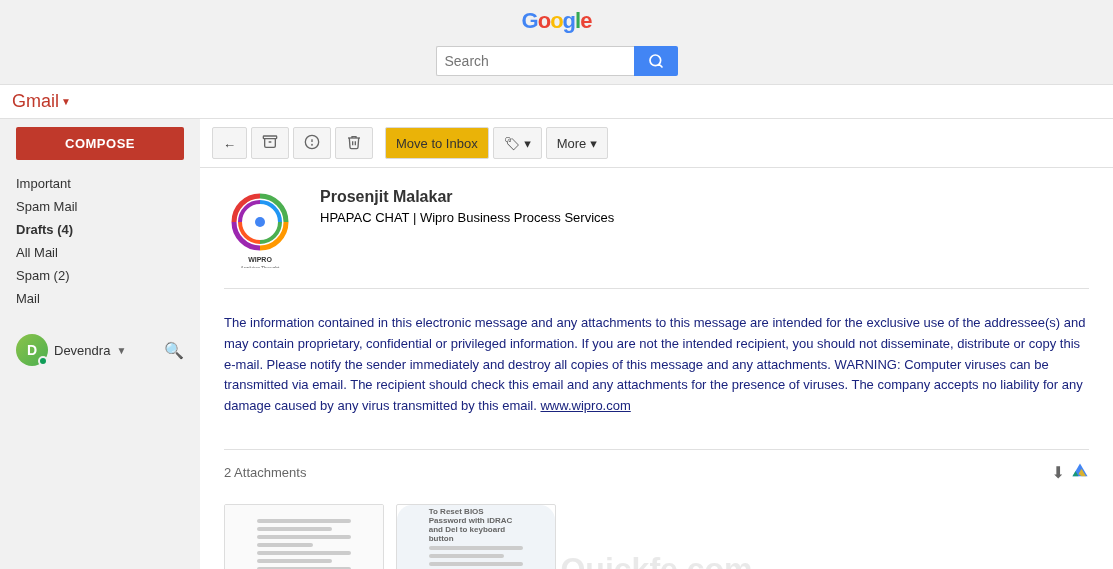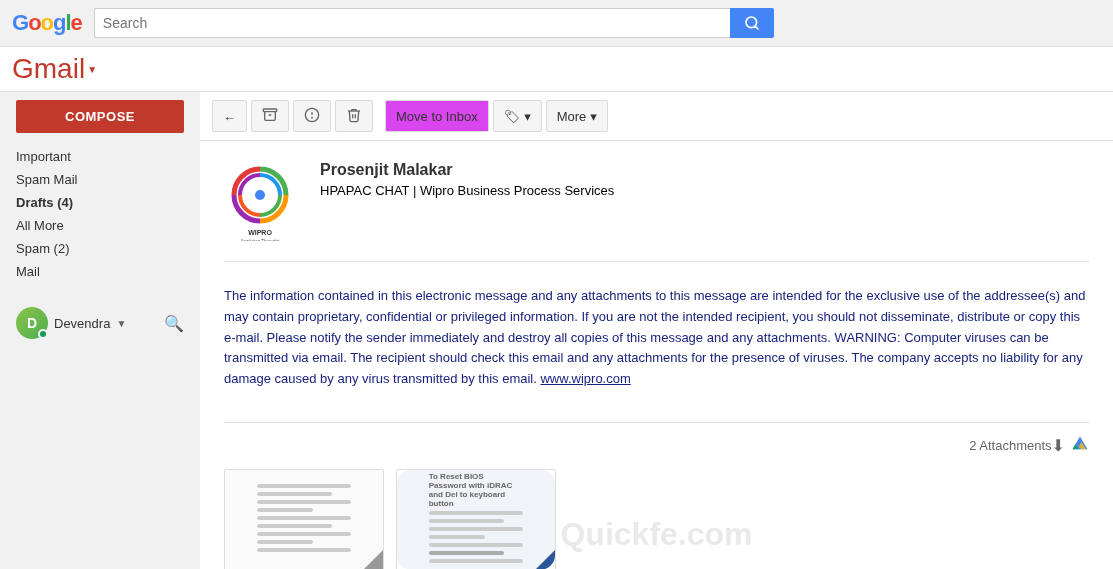--- a/index.html
+++ b/index.html
@@ -6,20 +6,21 @@
     body { font-family: Arial, sans-serif; font-size: 13px; background: #f1f1f1; }
 
     
     #top-bar {
       background: #f1f1f1;
       padding: 8px 12px;
       display: flex;
       align-items: center;
       gap: 12px;
       border-bottom: 1px solid #e0e0e0;
+      flex-direction: column;
     }
     #google-logo {
       font-size: 22px;
       font-weight: bold;
       letter-spacing: -1px;
       flex-shrink: 0;
     }
     .g-blue { color: #4285f4; }
     .g-red { color: #ea4335; }
     .g-yellow { color: #fbbc05; }
@@ -163,21 +164,21 @@
       border-radius: 2px;
       cursor: pointer;
       display: flex;
       align-items: center;
       justify-content: center;
       font-size: 13px;
       color: #333;
       gap: 4px;
     }
     .move-inbox-btn {
-      background: #d946ef;
+      background: #eab308;
       border: 1px solid #d9d9d9;
     }
 
     
     #email-body {
       padding: 20px 24px;
       overflow-y: auto;
       flex: 1;
     }
 
@@ -221,22 +222,22 @@
       border: none;
       border-top: 1px solid #e0e0e0;
       margin: 12px 0;
     }
 
     
     #attachments-section { margin-top: 8px; }
     #attachments-header {
       display: flex;
       align-items: center;
-      justify-content: flex-end;
-      margin-bottom: 12px;
+      justify-content: space-between;
+      margin-bottom: 20px;
     }
     #attachments-label {
       font-size: 13px;
       color: #666;
     }
     #attachment-actions {
       display: flex;
       gap: 6px;
     }
     .attachment-action-btn {
@@ -337,21 +338,21 @@
     
     #gmail-header {
       display: flex;
       align-items: center;
       padding: 6px 12px;
       background: #fff;
       border-bottom: 1px solid #e0e0e0;
     }
     #gmail-label {
       color: #c0392b;
-      font-size: 28px;
+      font-size: 18px;
       font-weight: 300;
       cursor: pointer;
     }
     #gmail-dropdown {
       color: #c0392b;
       font-size: 10px;
       margin-left: 2px;
       cursor: pointer;
     }
 
@@ -387,21 +388,21 @@
     <div class="sidebar-item">
       <span>Important</span>
     </div>
     <div class="sidebar-item">
       <span>Spam Mail</span>
     </div>
     <div class="sidebar-item bold">
       <span>Drafts (4)</span>
     </div>
     <div class="sidebar-item">
-      <span>All More</span>
+      <span>All Mail</span>
     </div>
     <div class="sidebar-item">
       <span>Spam (2)</span>
     </div>
     <div class="sidebar-item">
       <span>Mail</span>
     </div>
 
     
     <div id="user-area">

